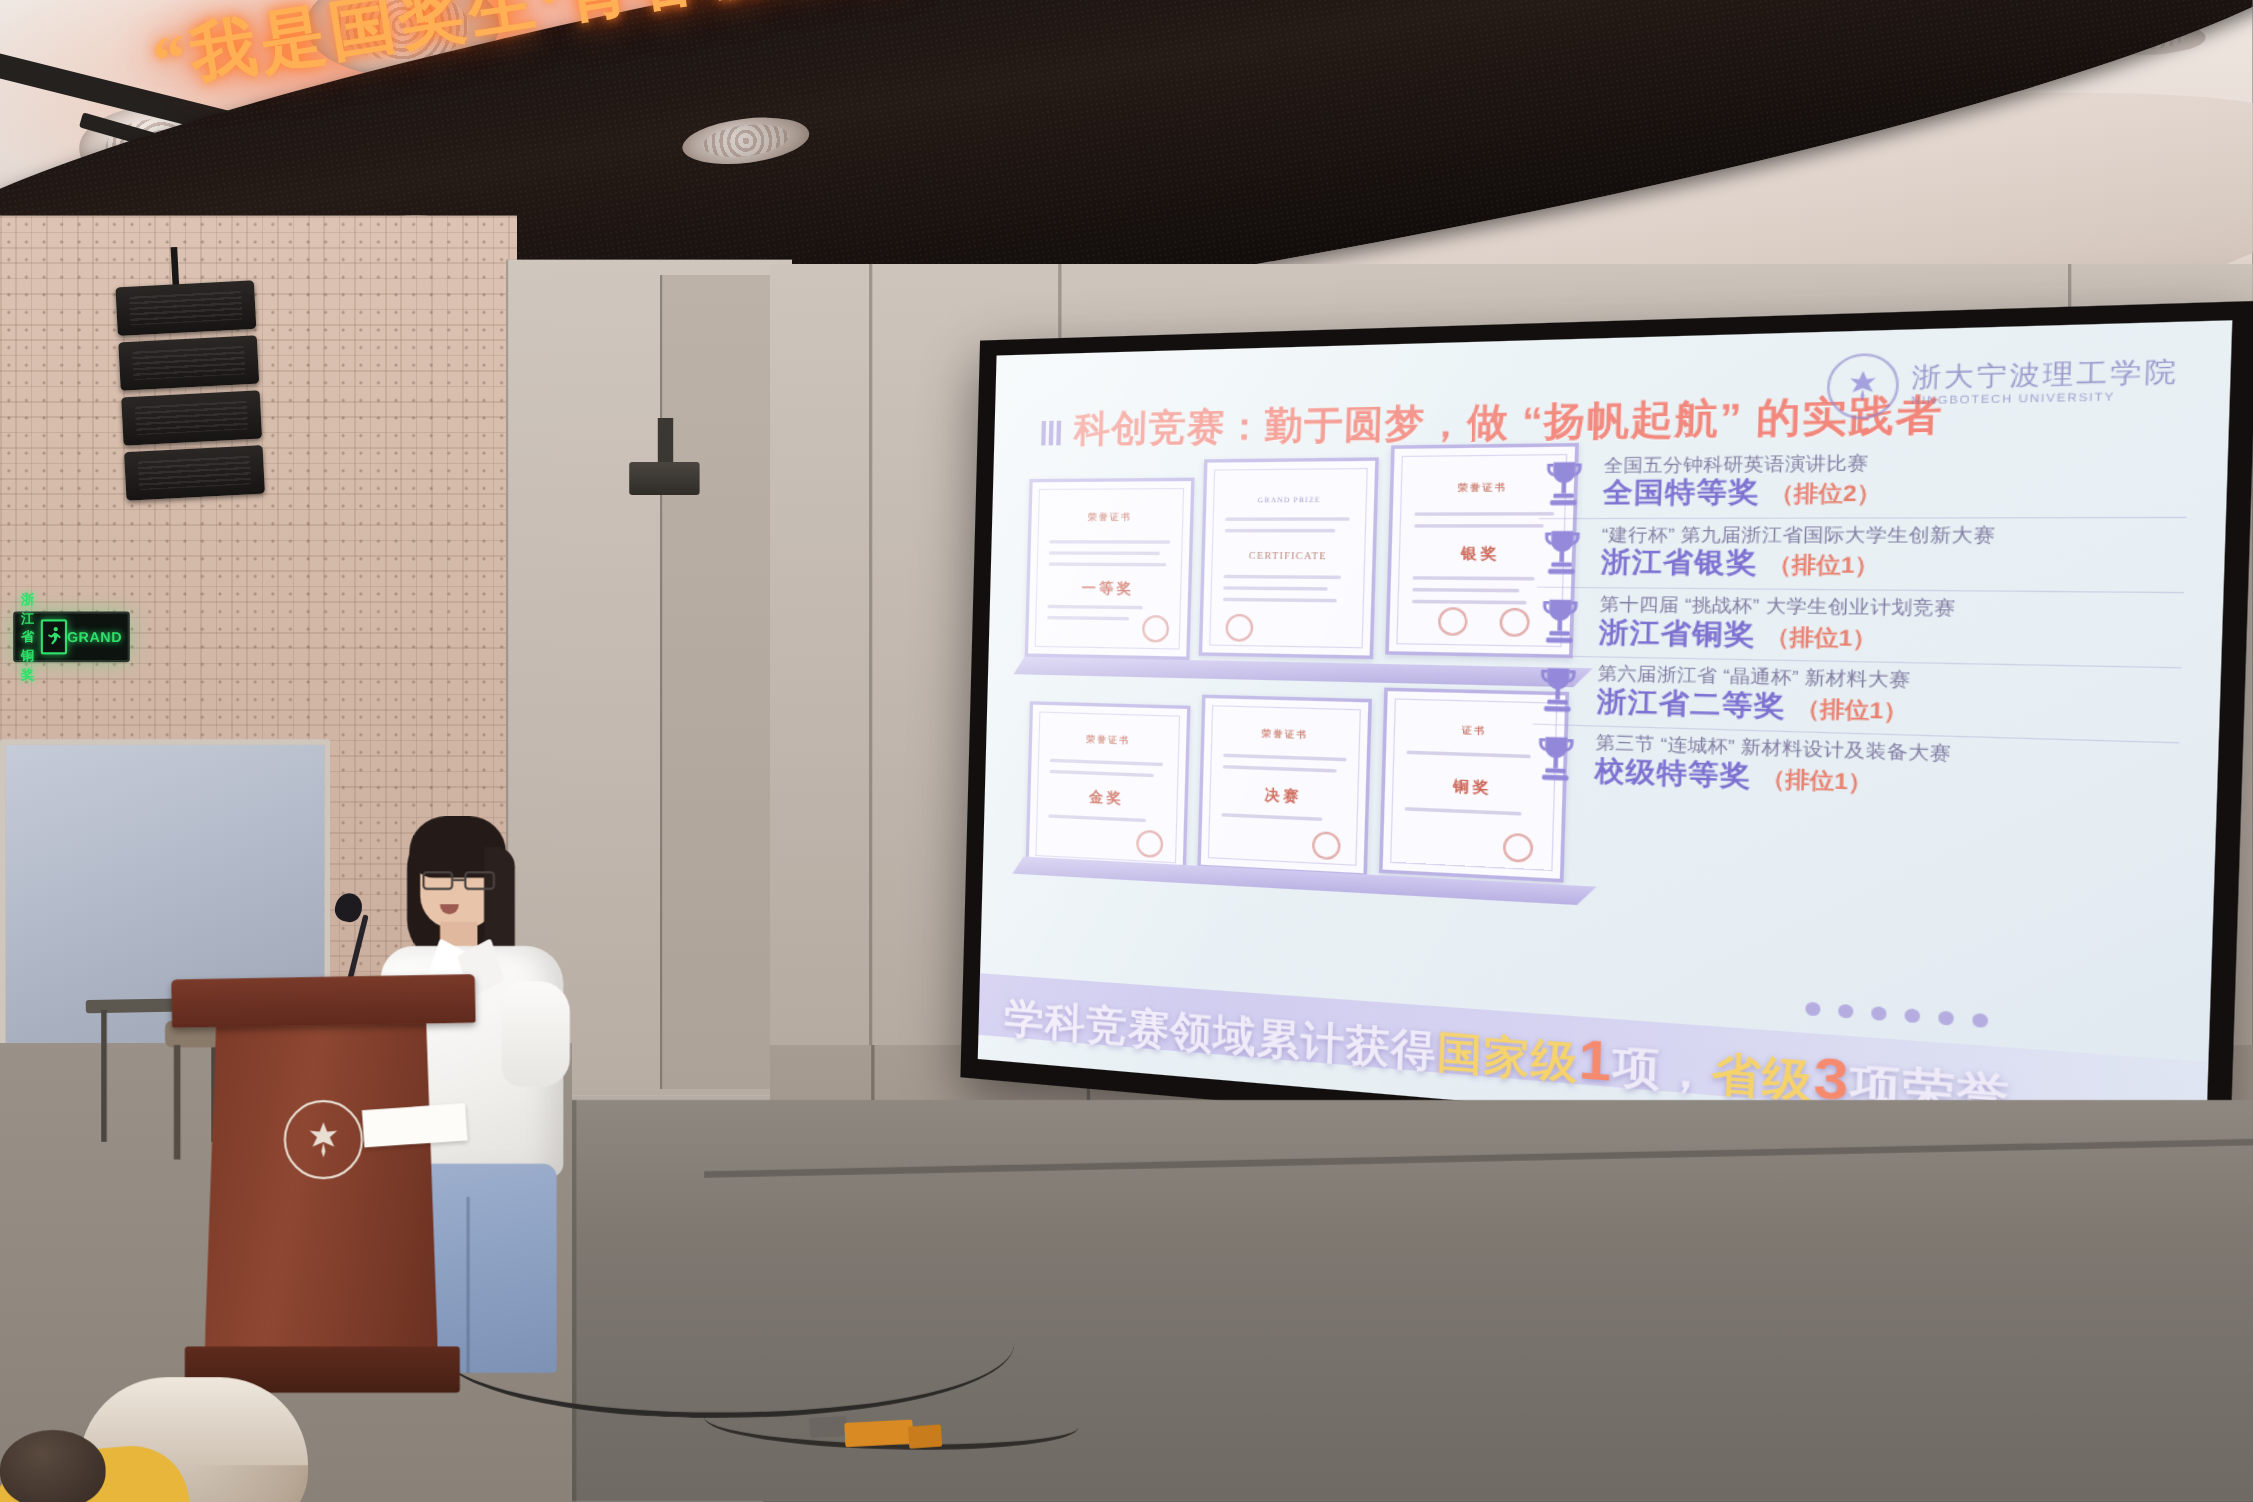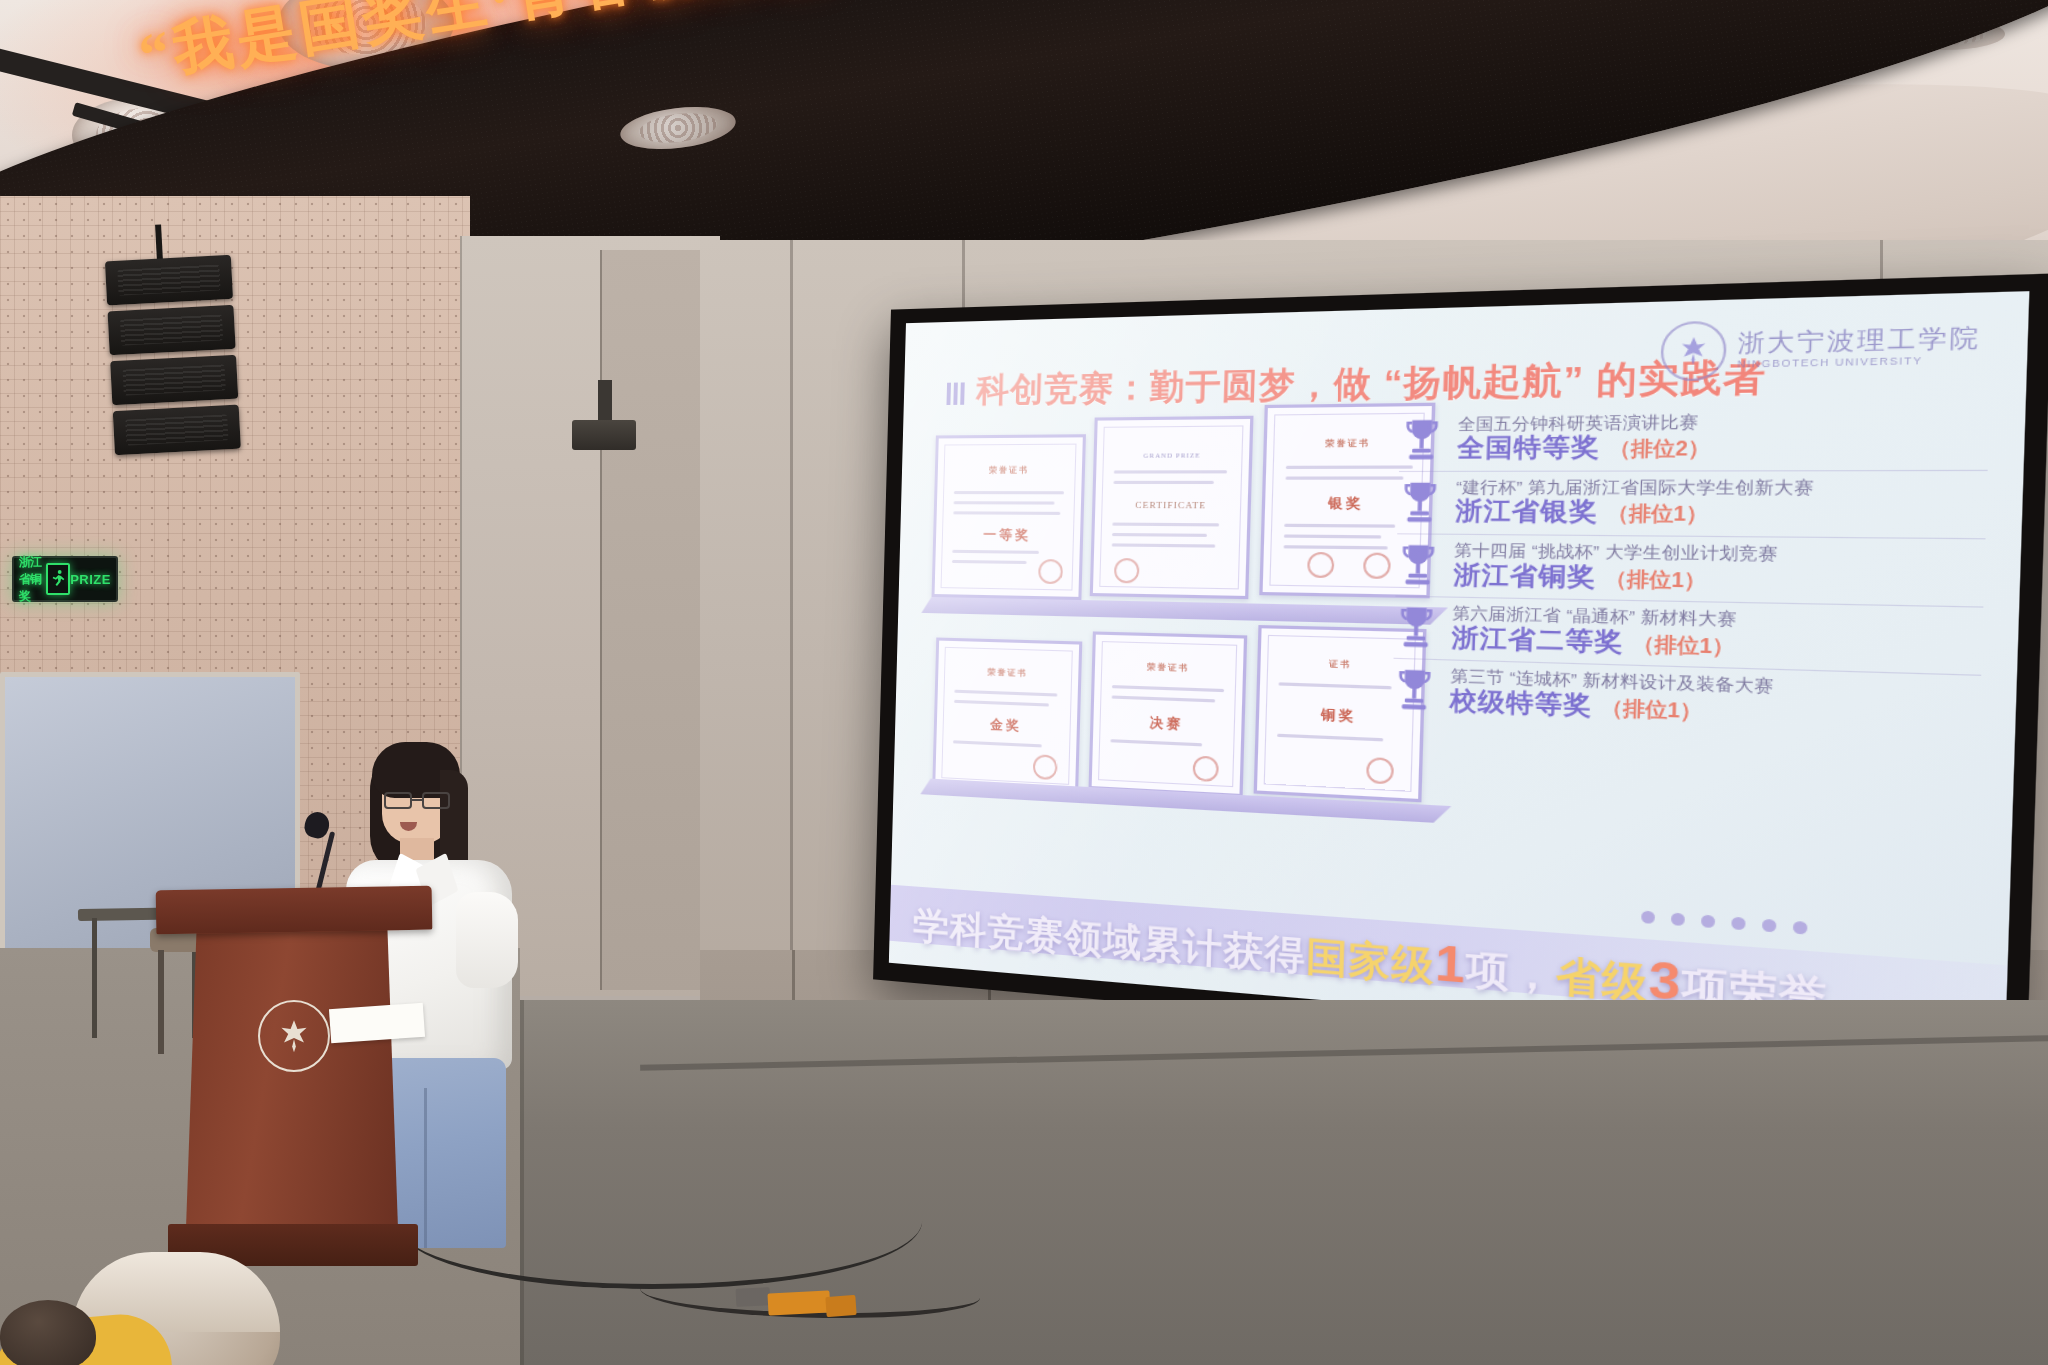--- a/index.html
+++ b/index.html
@@ -342,21 +342,21 @@
   <div class="proj-box"></div>
 
   <div id="exit-sign">
     <span class="exit-cn">浙江省铜奖</span>
     <span class="exit-pict">
       <svg viewBox="0 0 24 24" fill="#2fe06a">
         <circle cx="14" cy="3.6" r="2.3"></circle>
         <path d="M12.6 7.2 L9.2 10.4 L6.4 9.2 L5.6 11 L9.6 12.8 L11.6 11.2 L12.4 14.4 L9 18.8 L10.8 20.4 L14.8 15.6 L15.6 11.6 L18.4 13.6 L19.6 12 L15.6 8.4 Z"></path>
       </svg>
     </span>
-    <span class="exit-en">PRIZE</span>
+    <span class="exit-en">GRAND</span>
   </div>
 
   <div id="screen-frame">
     <div id="screen">
 
       <div class="slide-title">
         <span class="title-mark"></span><span>科创竞赛：勤于圆梦，做 “扬帆起航” 的实践者</span>
       </div>
 
       <div class="univ-logo">

